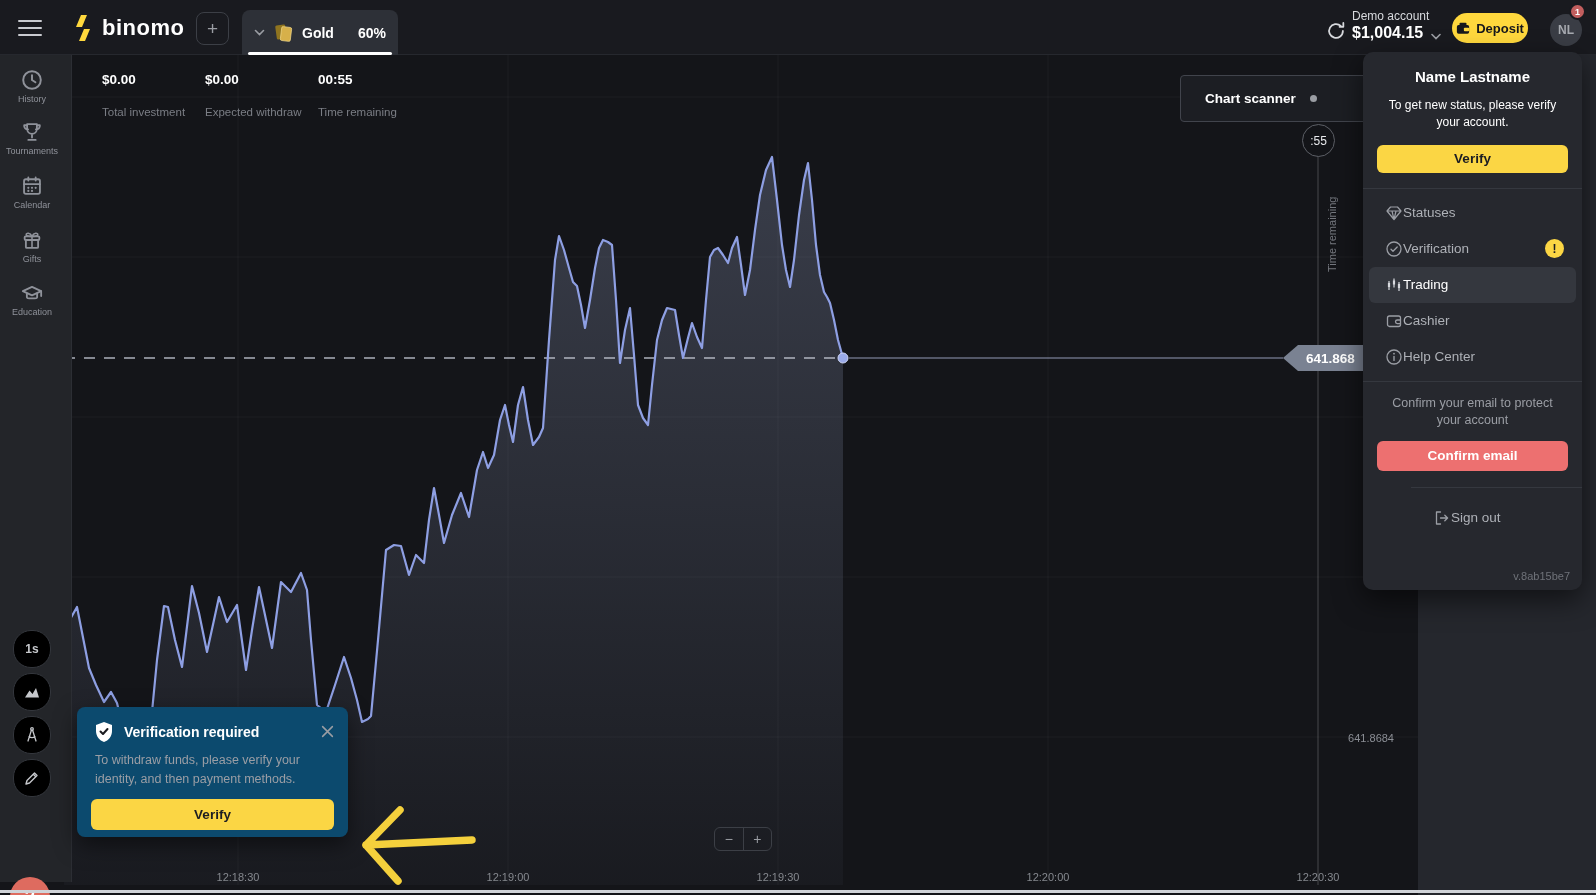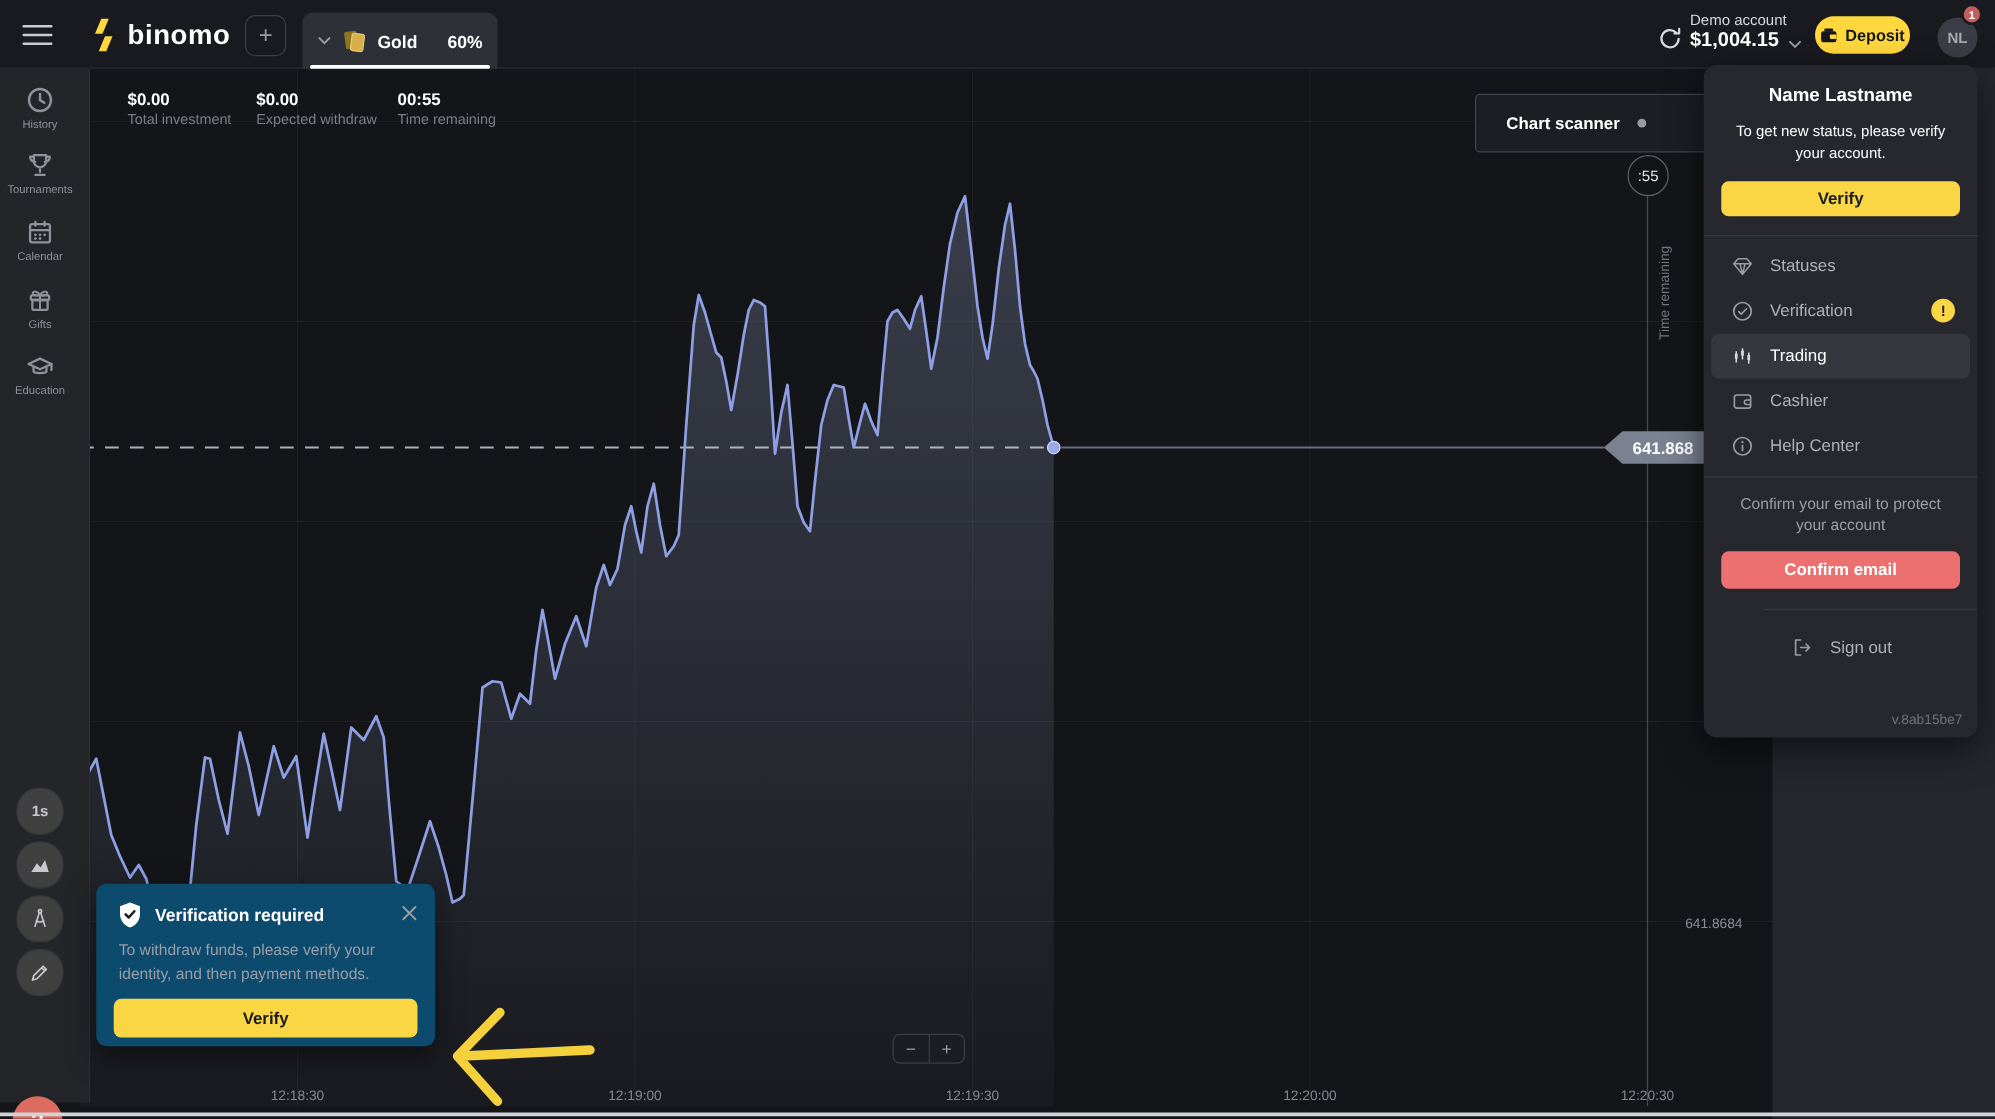--- a/index.html
+++ b/index.html
@@ -39,30 +39,30 @@
                   display:flex; align-items:center; justify-content:center; }
 
   
   .sidebar { position:absolute; left:0; top:42px; width:72px; height:840px; background:#232529;
              border-right:1px solid #2c2e34; z-index:4; }
   .nav-item { position:absolute; left:0; width:64px; text-align:center; color:#8f929a; cursor:pointer; }
   .nav-item svg { display:block; margin:0 auto 3px auto; }
   .nav-item .lbl { font-size:9px; }
   .tool-btn { position:absolute; left:13px; width:38px; height:38px; border:1px solid #33363c;
               border-radius:18px; color:#c6c8cc; display:flex; align-items:center; justify-content:center;
-              font-size:12px; font-weight:bold; cursor:pointer; background:#404040; }
+              font-size:12px; font-weight:bold; cursor:pointer; background:#000000; }
   .help-btn { position:absolute; left:10px; top:835px; width:40px; height:40px; border-radius:50%;
               background:#de6b5f; color:#fff; font-size:17px; font-weight:bold;
               display:flex; align-items:center; justify-content:center; cursor:pointer; }
 
   
   .chart-svg { position:absolute; left:64px; top:55px; z-index:1; }
   .stats { position:absolute; top:72px; z-index:3; }
   .stats .val { color:#fff; font-size:13.5px; font-weight:bold; }
-  .stats .lbl { color:#7b7e85; font-size:11.5px; margin-top:3px; }
+  .stats .lbl { color:#7b7e85; font-size:11.5px; margin-top:19px; }
   .time-label { position:absolute; top:871px; width:80px; text-align:center; color:#85888e; font-size:11px; z-index:3; }
   .scanner { position:absolute; left:1180px; top:75px; width:238px; height:47px; background:#1c1e23;
              border:1px solid #41444c; border-radius:4px; display:flex; align-items:center;
              padding:0 24px; z-index:3; cursor:pointer; }
   .scanner .txt { color:#fff; font-size:13.5px; font-weight:bold;text-align:right; }
   .scanner .dot { width:7px; height:7px; border-radius:50%; background:#9a9da3; margin-left:14px; }
   .countdown { position:absolute; left:1302px; top:124px; width:33px; height:33px; border-radius:50%;
                border:1.5px solid #5c5f66; background:rgba(20,21,24,.92); color:#e8e9ec; font-size:12px;
                display:flex; align-items:center; justify-content:center; z-index:3; }
   .tr-note { position:absolute; left:1326px; top:162px; height:110px; writing-mode:vertical-rl;
@@ -79,21 +79,21 @@
   
   .panel { position:absolute; left:1363px; top:52px; width:219px; height:538px; background:#26282e;
            border-radius:10px; box-shadow:0 10px 28px rgba(0,0,0,.55); z-index:20; }
   .panel-head { text-align:center; padding:16px 16px 0 16px; }
   .panel-title { color:#fff; font-size:15px; font-weight:bold; }
   .panel-sub { color:#ffffff; font-size:12px; line-height:1.45; margin:12px 4px 0 4px; }
   .btn-yellow { background:#fbd644; border:none; border-radius:6px; height:28px; width:calc(100% - 28px);
                 margin:13px 14px 15px 14px; color:#1c1d22; font-size:13.5px; font-weight:bold;
                 font-family:inherit; cursor:pointer; display:block; }
   .menu { border-top:1px solid #35383f; padding:6px 0; }
-  .menu-row { height:36px; display:flex; align-items:center; padding:0 22px; gap:13px;
+  .menu-row { height:36px; display:flex; align-items:center; padding:0 22px; 
               color:#aeb1b7; font-size:13.5px; cursor:pointer; position:relative; }
   .menu-row.active { margin:0 6px; padding:0 16px; background:#34373e; border-radius:6px; color:#fff; }
   .menu-row .mi { color:#9b9ea5; display:flex; }
   .menu-row.active .mi { color:#d8dadf; }
   .warn-badge { position:absolute; right:18px; width:19px; height:19px; border-radius:50%;
                 background:#fbd644; color:#1c1d22; font-size:12px; font-weight:bold;
                 display:flex; align-items:center; justify-content:center; }
   .email-sec { border-top:1px solid #35383f; padding:13px 14px 16px 14px; text-align:center; }
   .email-note { color:#9b9ea5; font-size:12.5px; line-height:1.4; margin:0 6px 11px 6px; }
   .btn-red { background:#ed7070; border:none; border-radius:6px; height:30px; width:100%;

